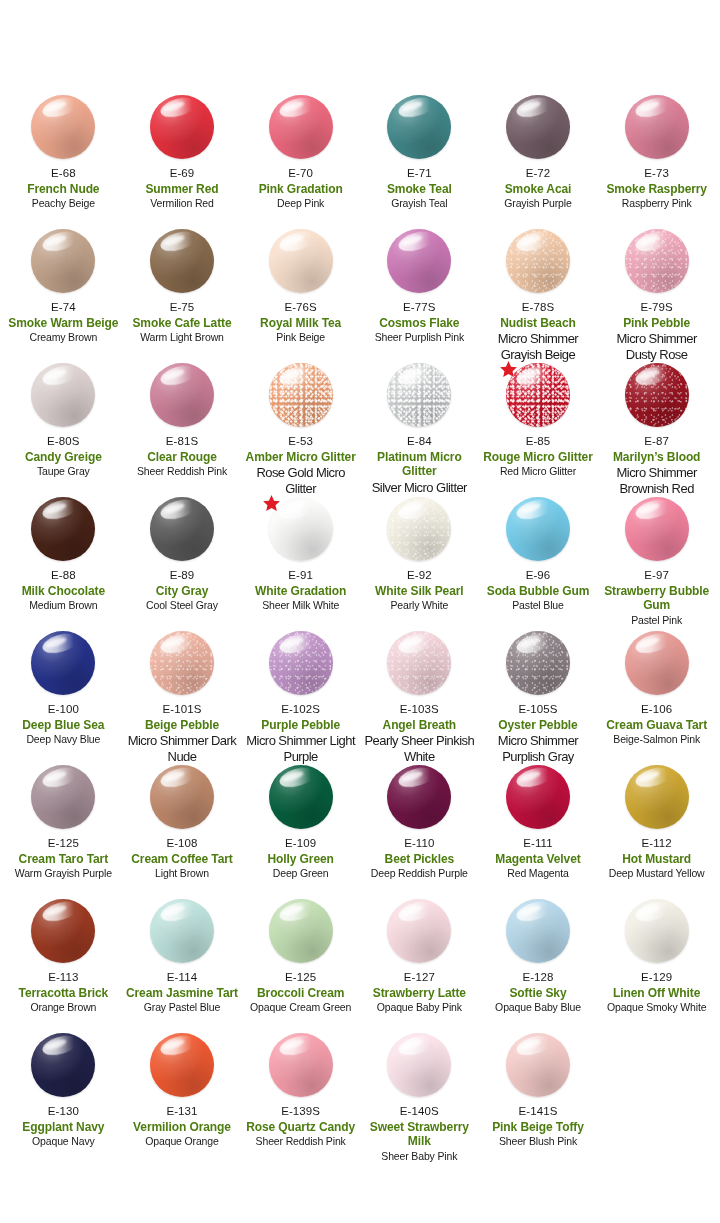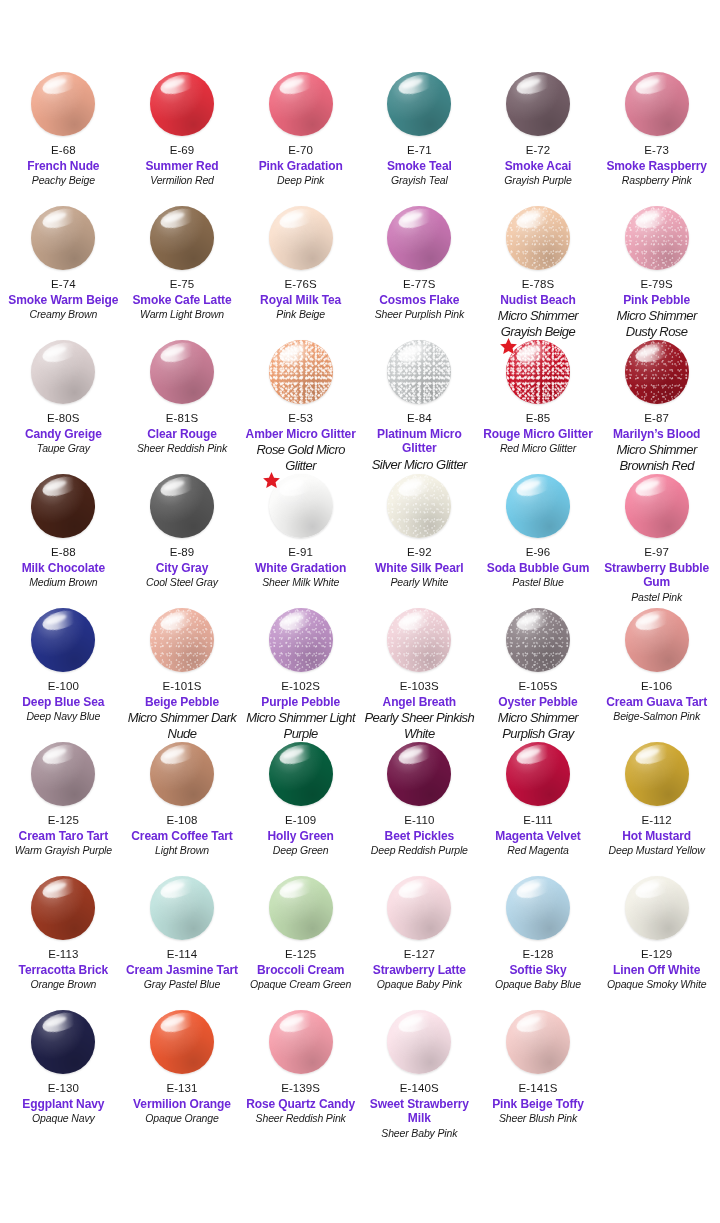--- a/index.html
+++ b/index.html
@@ -17,20 +17,21 @@
   }
 
   #chart {
     width: 720px;
     padding: 72px 4px 0 4px;
     display: grid;
     grid-template-columns: repeat(6, 1fr);
     grid-auto-rows: 134px;
     column-gap: 0px;
     row-gap: 0px;
+    margin-top: 23px;
   }
 
   .swatch-cell {
     display: flex;
     flex-direction: column;
     align-items: center;
     text-align: center;
     padding: 0 3px;
   }
 
@@ -132,29 +133,28 @@
   .code {
     font-size: 11.5px;
     font-weight: 400;
     color: #1a1a1a;
     line-height: 1.28;
     letter-spacing: 0.1px;
   }
   .name {
     font-size: 12px;
     font-weight: 700;
-    color: #6d28d9;
+    color: #4d7c0f;
     line-height: 1.22;
     letter-spacing: -0.1px;
     margin-top: 1px;
     max-width: 118px;
   }
   .desc {
     font-size: 10.5px;
-    font-style: italic;
     font-weight: 400;
     color: #1a1a1a;
     line-height: 1.22;
     letter-spacing: -0.15px;
     margin-top: 1px;
     max-width: 118px;
   }
   .desc.tight { letter-spacing: -0.55px; font-size: 13px; }
 </style>
 </head>

